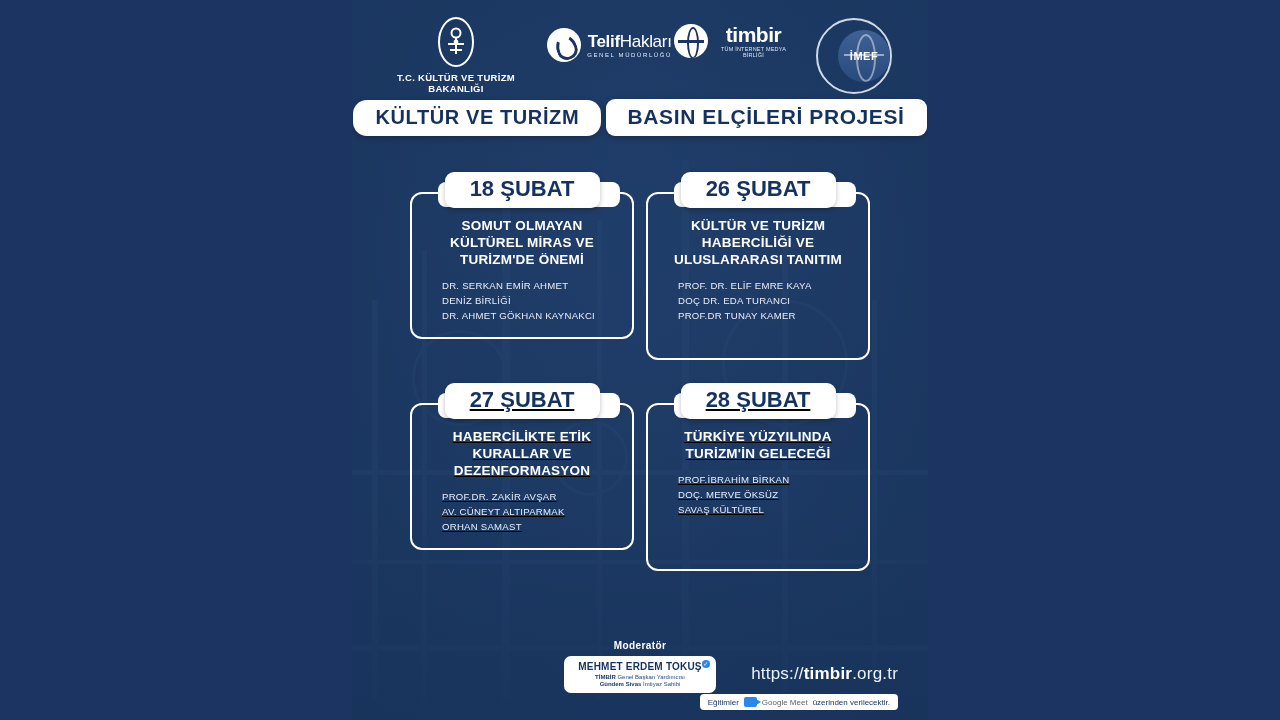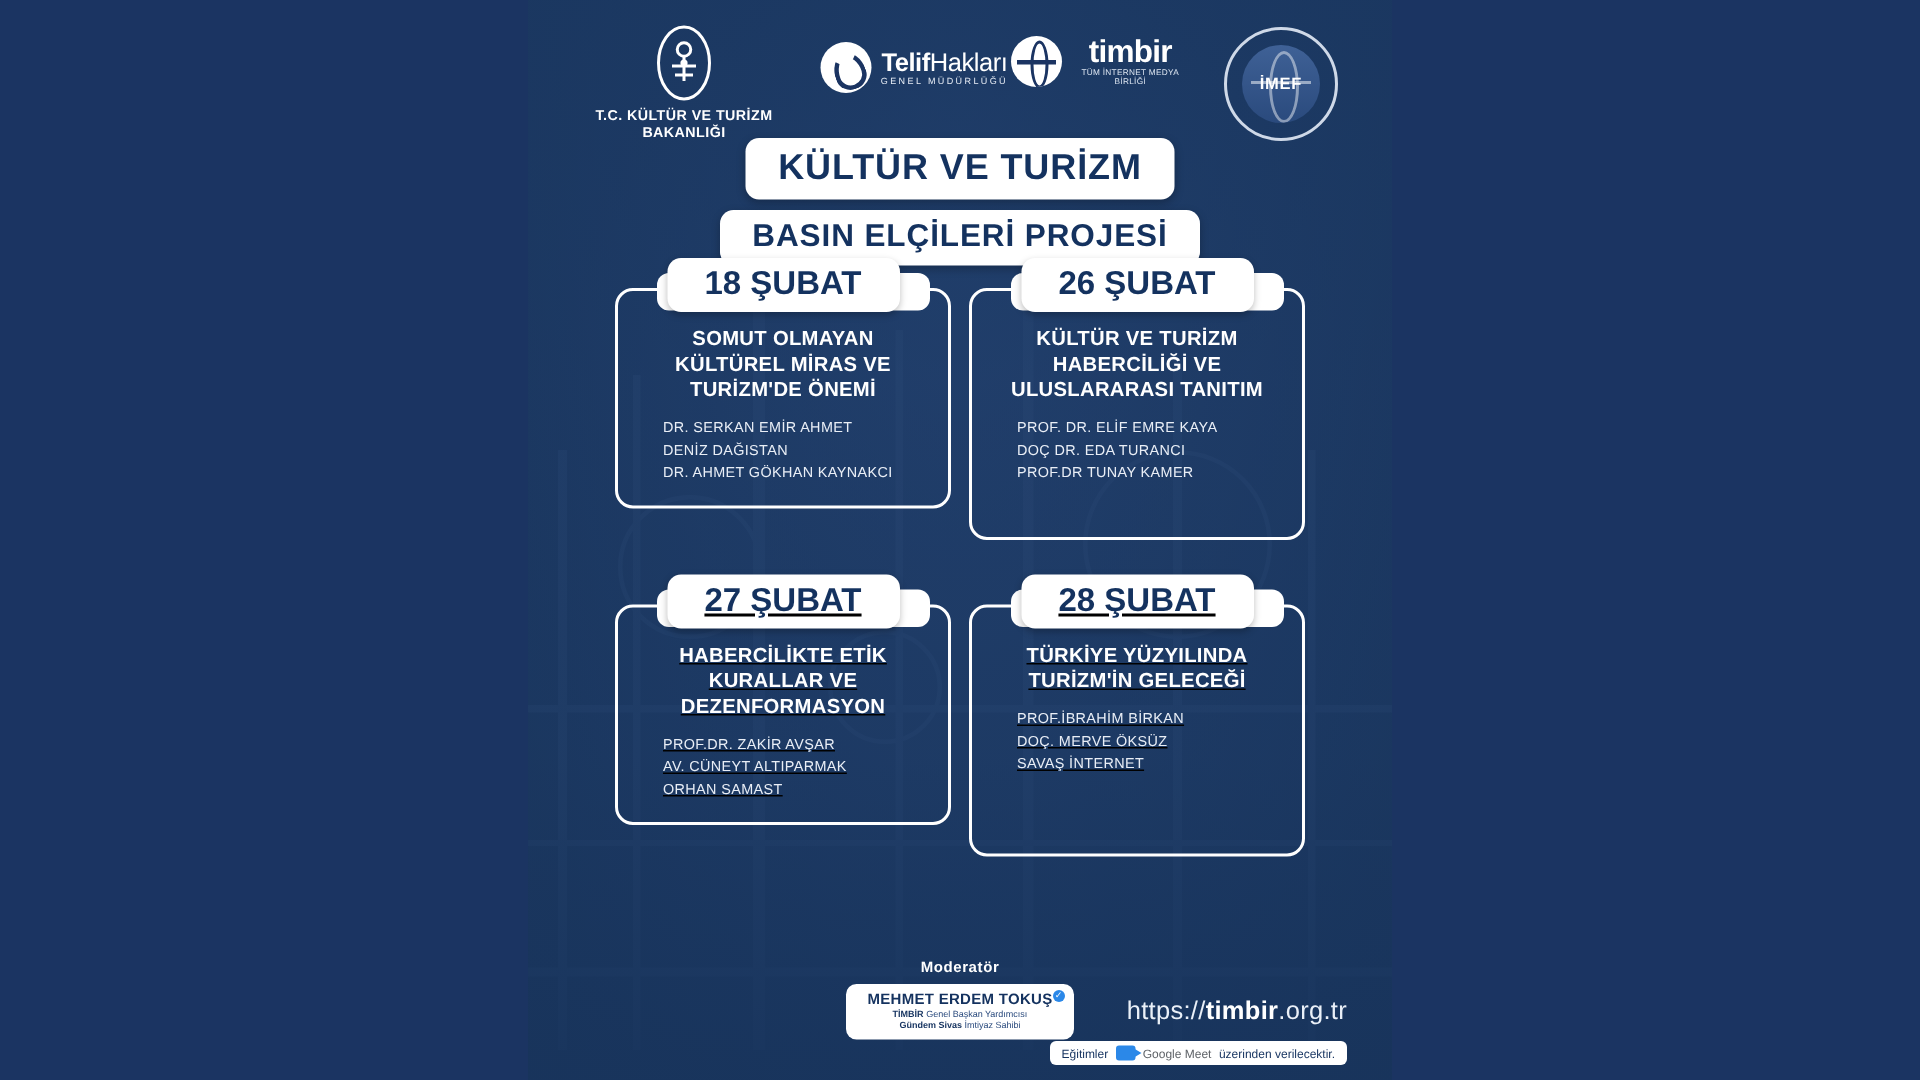--- a/index.html
+++ b/index.html
@@ -42,30 +42,30 @@
 
   .logo-timbir{left:322px;top:14px;width:120px;display:flex;align-items:center;gap:5px;}
   .timbir-globe{width:34px;height:34px;border-radius:50%;background:#fff;position:relative;flex:none;overflow:hidden;}
   .timbir-globe:before{content:"";position:absolute;left:4px;top:16px;width:26px;height:3px;background:#1b3462;}
   .timbir-globe:after{content:"";position:absolute;left:13px;top:3px;width:8px;height:28px;border:2px solid #1b3462;border-radius:50%;}
   .timbir-words{line-height:1;}
   .timbir-top{font-size:21px;font-weight:bold;letter-spacing:-.5px;}
   .timbir-sub{font-size:5.5px;letter-spacing:.2px;margin-top:2px;color:#dbe4f0;}
 
   .logo-imef{left:452px;top:8px;width:100px;}
-  .imef-circle{width:72px;height:72px;border-radius:50%;border:2px solid #cfd9e8;margin:0 auto;position:relative;display:flex;align-items:center;justify-content:center;}
+  .imef-circle{width:72px;height:72px;border-radius:50%;border:2px solid #cfd9e8;margin:0 auto;position:relative;display:flex;align-items:center;justify-content:flex-end;}
   .imef-inner{width:52px;height:52px;border-radius:50%;background:linear-gradient(180deg,#3f6196,#2a4a7d);display:flex;align-items:center;justify-content:center;position:relative;overflow:hidden;}
   .imef-inner:before{content:"";position:absolute;left:6px;top:24px;width:40px;height:2px;background:rgba(255,255,255,.5);}
   .imef-inner:after{content:"";position:absolute;left:18px;top:4px;width:16px;height:44px;border:2px solid rgba(255,255,255,.45);border-radius:50%;}
   .imef-text{font-size:11px;font-weight:bold;color:#fff;position:relative;z-index:2;letter-spacing:.5px;}
 
   
   .title-wrap{position:absolute;top:92px;left:0;width:576px;text-align:center;}
   .title-line{display:inline-block;background:#fff;color:#14325f;font-weight:bold;border-radius:9px;padding:6px 22px 7px;letter-spacing:.6px;box-shadow:0 2px 6px rgba(0,0,0,.25);}
-  .title-1{font-size:24px;}
+  .title-1{font-size:20px;border-radius:14px;}
   .title-2{font-size:21px;margin-top:7px;}
 
   
   .cards{position:absolute;top:172px;left:0;width:576px;}
   .row{display:flex;justify-content:center;gap:12px;}
   .row2{margin-top:23px;text-decoration:underline;}
   .card{width:224px;position:relative;}
   .date-chip{display:block;margin:0 auto;background:#fff;color:#14325f;font-weight:bold;font-size:22px;border-radius:9px;padding:4px 0 6px;width:155px;text-align:center;position:relative;z-index:3;box-shadow:0 2px 5px rgba(0,0,0,.25);}
   .card-body{border:2px solid #fff;border-radius:12px;margin-top:-16px;padding:22px 26px 14px;}
   .time-chip{display:block;margin:-34px auto 10px;background:#fff;color:#14325f;font-weight:bold;font-size:16px;border-radius:8px;width:182px;text-align:center;padding:3px 0 4px;}
@@ -172,21 +172,21 @@
       <div class="cards">
 
         <div class="row">
           <div class="card">
             <div class="date-chip">18 ŞUBAT</div>
             <div class="card-body">
               <div class="time-chip">Salı 11:00 12:30</div>
               <div class="card-title">SOMUT OLMAYAN KÜLTÜREL MİRAS VE TURİZM'DE ÖNEMİ</div>
               <div class="speakers">
                 <div>DR. SERKAN EMİR AHMET</div>
-                <div>DENİZ DAĞISTAN</div>
+                <div>DENİZ BİRLİĞİ</div>
                 <div>DR. AHMET GÖKHAN KAYNAKCI</div>
               </div>
             </div>
           </div>
 
           <div class="card card-b">
             <div class="date-chip">26 ŞUBAT</div>
             <div class="card-body">
               <div class="time-chip">Çarş 11:00 12:30</div>
               <div class="card-title">KÜLTÜR VE TURİZM HABERCİLİĞİ VE ULUSLARARASI TANITIM</div>
@@ -214,21 +214,21 @@
           </div>
 
           <div class="card card-b">
             <div class="date-chip">28 ŞUBAT</div>
             <div class="card-body">
               <div class="time-chip">Cuma 11:00 12:30</div>
               <div class="card-title">TÜRKİYE YÜZYILINDA TURİZM'İN GELECEĞİ</div>
               <div class="speakers">
                 <div>PROF.İBRAHİM BİRKAN</div>
                 <div>DOÇ. MERVE ÖKSÜZ</div>
-                <div>SAVAŞ İNTERNET</div>
+                <div>SAVAŞ KÜLTÜREL</div>
               </div>
             </div>
           </div>
         </div>
 
       </div>
 
       <div class="moderator">
         <div class="mod-label">Moderatör</div>
         <div class="mod-card">

